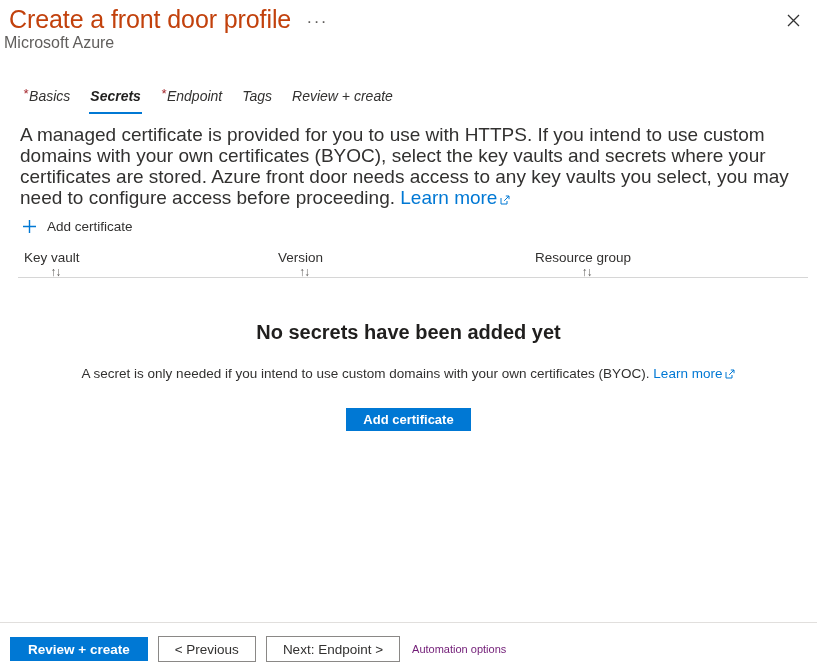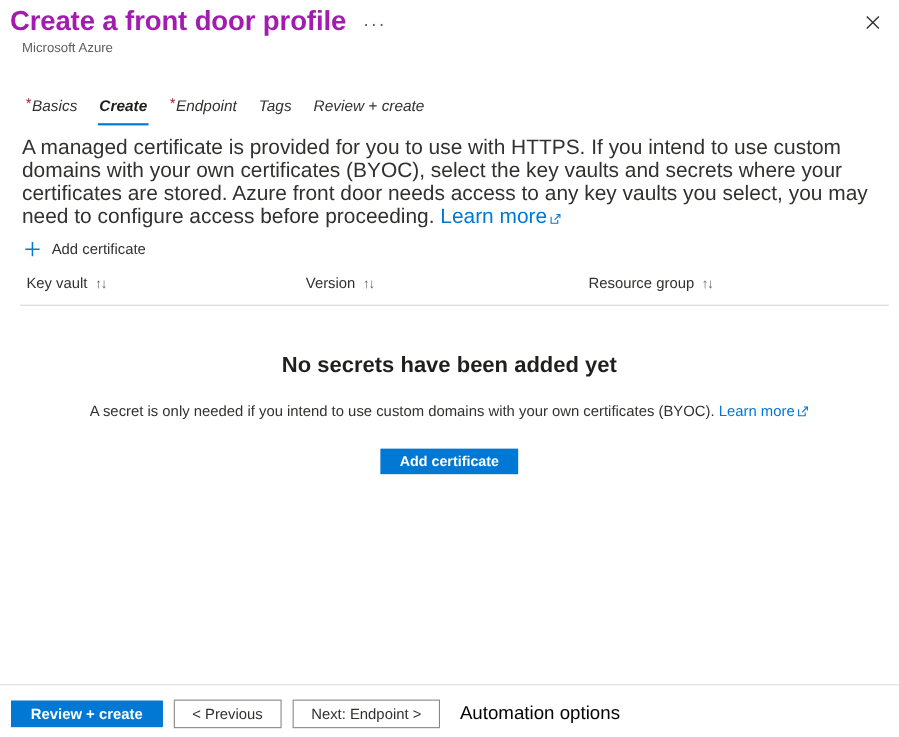--- a/index.html
+++ b/index.html
@@ -27,22 +27,22 @@
   }
   .title-row {
     position: absolute;
     left: 9px;
     top: 4px;
     display: flex;
     align-items: center;
   }
   .page-title {
     font-size: 25px;
-    font-weight: 700;
-    color: #a21caf;
+    font-weight: 400;
+    color: #c2410c;
     letter-spacing: -0.1px;
     line-height: 30px;
     white-space: nowrap;
   }
   .ellipsis-btn {
     margin-left: 14px;
     margin-top: 6px;
     width: 24px;
     height: 20px;
     display: flex;
@@ -50,23 +50,23 @@
     justify-content: center;
     cursor: pointer;
     color: #605e5c;
     font-size: 17px;
     line-height: 8px;
     letter-spacing: 1.4px;
     user-select: none;
   }
   .subtitle {
     position: absolute;
-    left: 20px;
+    left: 4px;
     top: 35px;
-    font-size: 12px;
+    font-size: 16px;
     color: #605e5c;
     line-height: 16px;
   }
   .close-btn {
     position: absolute;
     right: 10px;
     top: 6px;
     width: 28px;
     height: 28px;
     display: flex;
@@ -173,20 +173,21 @@
   }
   .th {
     position: absolute;
     top: 0;
     display: flex;
     align-items: center;
     font-size: 13.5px;
     color: #323130;
     cursor: pointer;
     white-space: nowrap;
+    flex-direction: column;
   }
   .th-keyvault { left: 4px; }
   .th-version { left: 258px; }
   .th-resourcegroup { left: 515px; }
   .sort-arrows {
     margin-left: 7px;
     font-size: 12px;
     color: #605e5c;
     letter-spacing: -1px;
   }
@@ -268,23 +269,23 @@
   .footer {
     position: absolute;
     left: 10px;
     top: 636px;
     display: flex;
     align-items: center;
   }
   .footer .btn { margin-right: 10px; }
   .footer .btn-primary { padding: 0 17px; }
   .footer-link {
-    margin-left: 8px;
-    font-size: 17px;
-    color: #000000;
+    margin-left: 2px;
+    font-size: 11px;
+    color: #701a75;
     cursor: pointer;
     text-decoration: none;
   }
 </style>
 </head>
 <body>
 
 <div class="blade-header">
   <div class="title-row">
     <div class="page-title">Create a front door profile</div>
@@ -296,21 +297,21 @@
       <path d="M1 1 L12 12 M12 1 L1 12" stroke="#333333" stroke-width="1.3" fill="none"></path>
     </svg>
   </div>
 </div>
 
 <div class="tabs">
   <div class="tab">
     <span class="req-star">*</span><span>Basics</span>
   </div>
   <div class="tab active">
-    <span>Create</span>
+    <span>Secrets</span>
   </div>
   <div class="tab">
     <span class="req-star">*</span><span>Endpoint</span>
   </div>
   <div class="tab">
     <span>Tags</span>
   </div>
   <div class="tab">
     <span>Review + create</span>
   </div>

